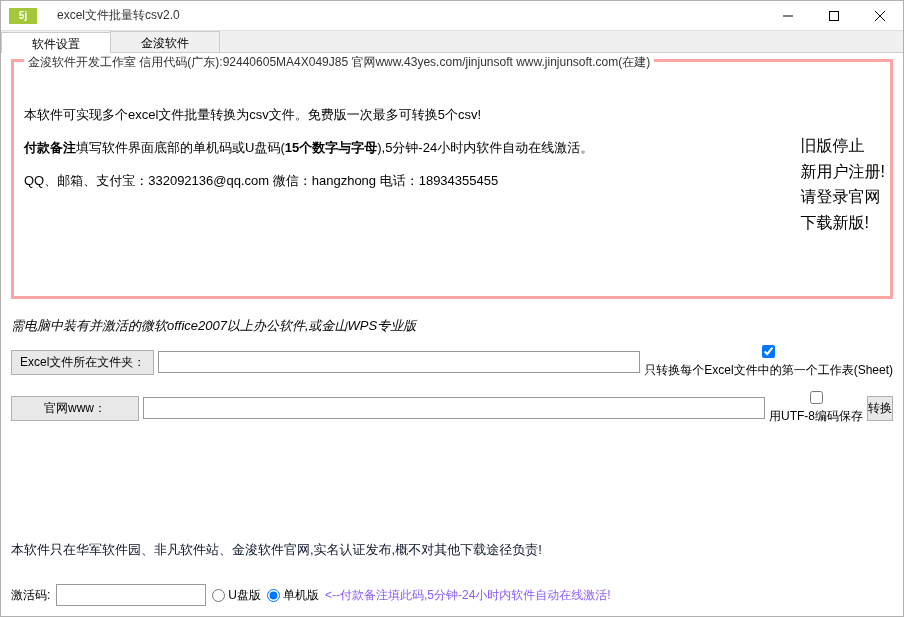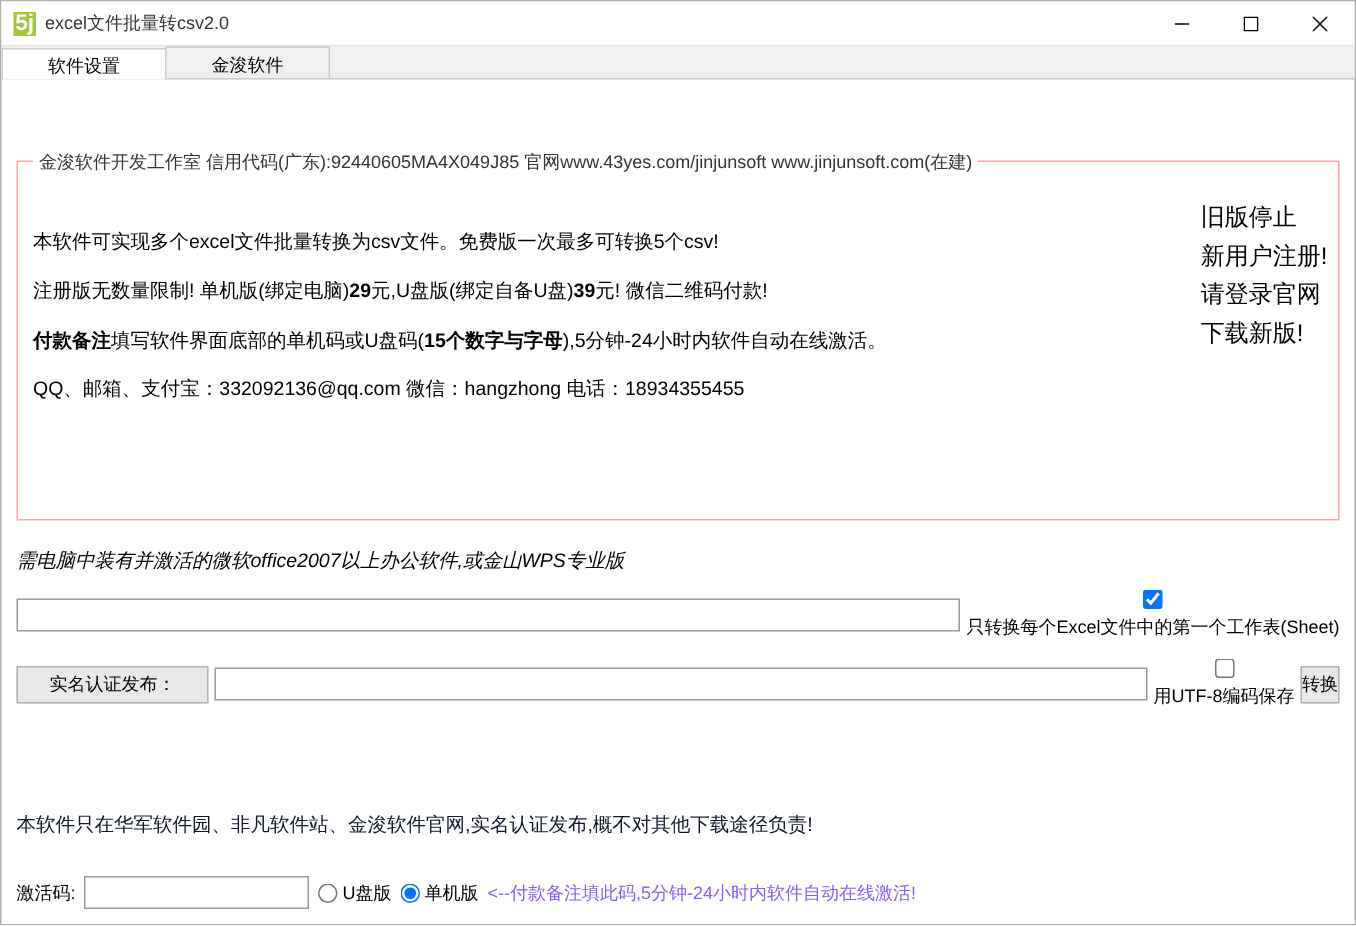--- a/index.html
+++ b/index.html
@@ -1,28 +1,28 @@
 <!DOCTYPE html>
 <html><head>
 <meta charset="utf-8">
 <style>
 * { margin: 0; padding: 0; box-sizing: border-box; }
 body { font-family: "Microsoft YaHei", SimSun, Arial, sans-serif; font-size: 12px; background: #fff; }
 .window { width: 904px; height: 617px; border: 1px solid #b0b0b0; background: #fff; display: flex; flex-direction: column; }
 .titlebar { height: 30px; background: #fff; display: flex; align-items: center; border-bottom: 1px solid #e0e0e0; }
-.titlebar-icon { width: 15px; height: 16px; margin-left: 8px; background: #a4c639; display: inline-flex; align-items: center; justify-content: center; color: #fff; font-size: 15px; font-weight: bold; }
-.titlebar-title { margin-left: 6px; font-size: 12px; color: #333; flex: 1; }
+.titlebar-icon { width: 28px; height: 16px; margin-left: 8px; background: #a4c639; display: inline-flex; align-items: center; justify-content: center; color: #fff; font-size: 10px; font-weight: bold; }
+.titlebar-title { margin-left: 20px; font-size: 12px; color: #333; flex: 1; }
 .titlebar-btns { display: flex; }
 .titlebar-btn { width: 46px; height: 30px; display: flex; align-items: center; justify-content: center; color: #333; cursor: pointer; }
 .titlebar-btn svg { width: 10px; height: 10px; }
 .tabs { height: 22px; background: #f0f0f0; display: flex; border-bottom: 1px solid #ccc; }
 .tab { padding: 3px 30px; background: #fff; border: 1px solid #ccc; border-bottom: none; margin-right: -1px; cursor: pointer; font-size: 12px; position: relative; top: 1px; }
 .tab.inactive { background: #f0f0f0; top: 0; }
 .content { flex: 1; padding: 6px 10px; display: flex; flex-direction: column; position: relative; }
-.info-box { border: 1px solid #fca5a5; padding: 8px 10px 0 10px; height: 240px; position: relative; margin-top: 48px; }
+.info-box { border: 3px solid #fca5a5; padding: 8px 10px 0 10px; height: 240px; position: relative; }
 .info-legend { position: relative; top: -16px; background: #fff; padding: 0 4px; display: inline-block; font-size: 12px; color: #333; }
 .info-inner { margin-top: -10px; }
 .info-line { font-size: 13px; margin-bottom: 12px; line-height: 1.6; }
 .side-notice { position: absolute; right: 18px; top: 80px; color: #000000; font-size: 16px; line-height: 1.6; text-align: left; }
 .req-text { font-size: 13px; margin: 18px 0 10px 0; font-style: italic; }
 .row { display: flex; align-items: center; margin-bottom: 12px; gap: 4px; }
 .label-btn { border: 1px solid #b0b0b0; background: #e8e8e8; padding: 3px 8px; font-size: 12px; cursor: pointer; min-width: 128px; text-align: center; }
 .text-input { border: 1px solid #999; height: 22px; padding: 2px 4px; font-size: 12px; }
 .checkbox-wrap { display: flex; align-items: center; gap: 4px; font-size: 12px; flex-direction: column; }
 .checkbox-wrap input { width: 13px; height: 13px; }
@@ -67,48 +67,46 @@
     <div class="tab inactive">金浚软件</div>
   </div>
 
   <div class="content">
     <div class="info-box">
       <span class="info-legend">金浚软件开发工作室 信用代码(广东):92440605MA4X049J85 官网www.43yes.com/jinjunsoft  www.jinjunsoft.com(在建)</span>
       <div class="info-inner">
         <div style="height:28px"></div>
         <div class="info-line">本软件可实现多个excel文件批量转换为csv文件。免费版一次最多可转换5个csv!</div>
         <div class="info-line">
-          <span>注册版无数量限制! 单机版(绑定电脑)</span><b>29</b><span>元,U盘版(绑定自备U盘)</span><b>39</b><span>元! 微信二维码付款!</span>
-        </div>
-        <div class="info-line">
           <b>付款备注</b><span>填写软件界面底部的单机码或U盘码(</span><b>15个数字与字母</b><span>),5分钟-24小时内软件自动在线激活。</span>
         </div>
         <div class="info-line">QQ、邮箱、支付宝：332092136@qq.com  微信：hangzhong   电话：18934355455</div>
       </div>
     </div>
 
     <div class="side-notice">
       <div>旧版停止</div>
       <div>新用户注册!</div>
       <div>请登录官网</div>
       <div>下载新版!</div>
     </div>
 
     <div class="req-text">需电脑中装有并激活的微软office2007以上办公软件,或金山WPS专业版</div>
 
     <div class="row">
+      <button class="label-btn">Excel文件所在文件夹：</button>
       <input class="text-input" style="flex: 1 1 0%;" value="">
       <label class="checkbox-wrap">
         <input type="checkbox" checked="" style="">
         <span>只转换每个Excel文件中的第一个工作表(Sheet)</span>
       </label>
     </div>
 
     <div class="row">
-      <button class="label-btn">实名认证发布：</button>
+      <button class="label-btn">官网www：</button>
       <input class="text-input" style="flex: 1 1 0%;" value="">
       <label class="checkbox-wrap">
         <input type="checkbox" style="">
         <span>用UTF-8编码保存</span>
       </label>
       <button class="convert-btn">转换</button>
     </div>
 
     <div class="spacer"></div>
 

